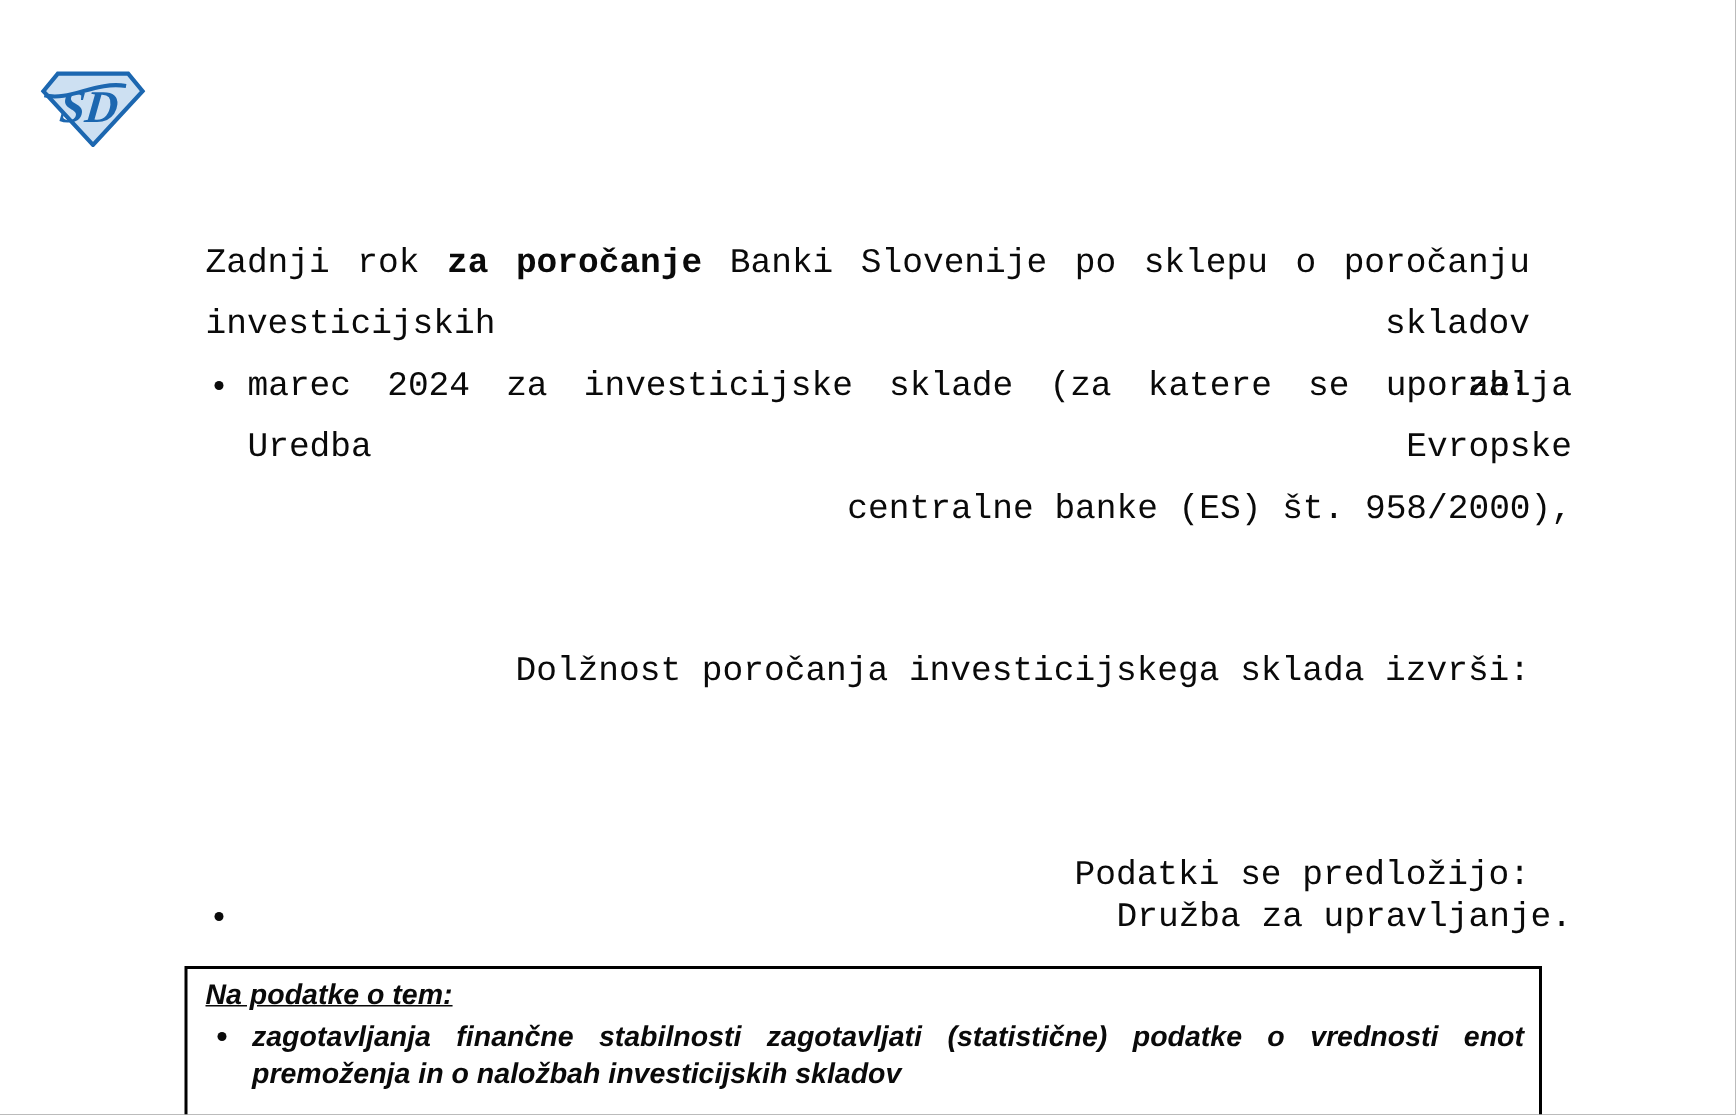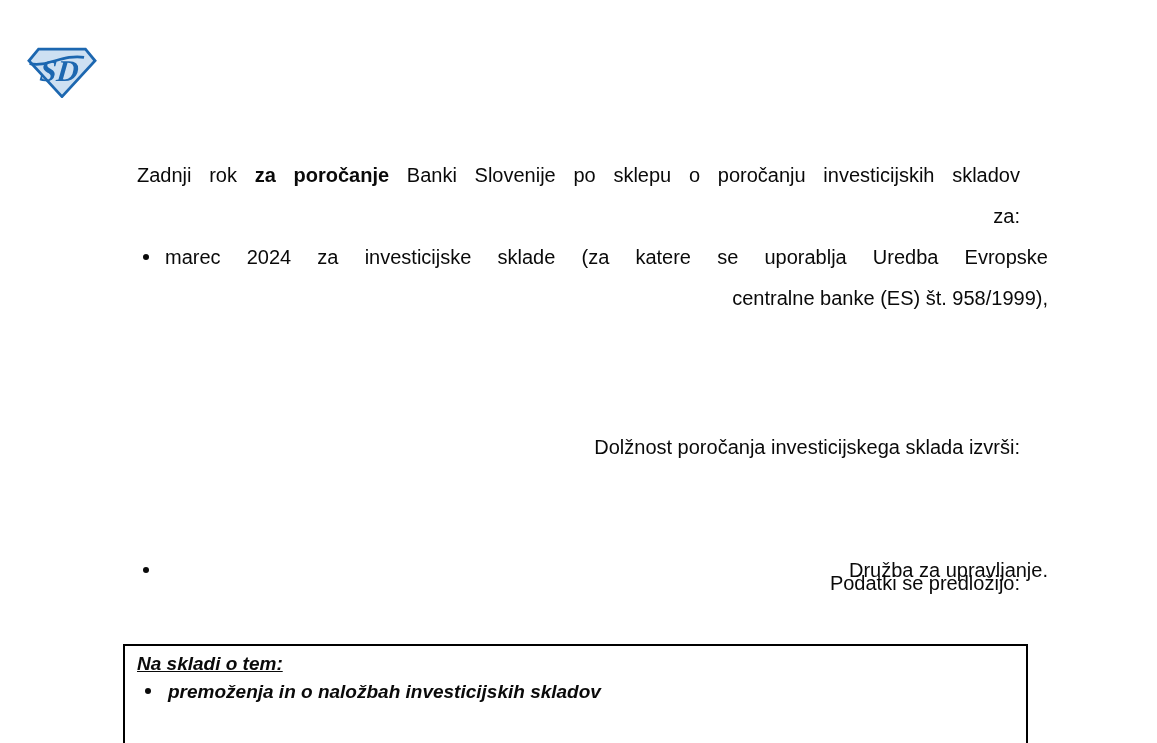--- a/index.html
+++ b/index.html
@@ -5,21 +5,21 @@
   html,body{margin:0;padding:0;background:#888;}
   .page{
     position:relative;
     width:1157px;height:743px;
     background:#ffffff;
     overflow:hidden;
     font-family:"Liberation Sans","DejaVu Sans",sans-serif;
     color:#0a0a0a;
   }
   .logo{position:absolute;left:27px;top:47px;width:70px;height:51px;}
-  .block{position:absolute;left:137px;width:883px;font-size:20px;line-height:41px;}
+  .block{position:absolute;left:137px;width:883px;font-size:23px;line-height:41px;font-family:Liberation Mono, monospace;}
   .line{min-height:41px;text-align:right;}
   .just{text-align:justify;text-align-last:justify;}
   .b{font-weight:bold;}
   .bullet{position:relative;padding-left:28px;}
   .bullet .dot{
     position:absolute;left:6px;top:17px;width:6px;height:6px;
     background:#0a0a0a;border-radius:50%;
   }
   .intro{top:155px;}
   .bul1{top:237px;}
@@ -56,37 +56,38 @@
   </svg>
 
   <div class="block intro">
     <div class="line just"><span>Zadnji rok</span> <span class="b">za poročanje</span> <span>Banki Slovenije po sklepu o poročanju investicijskih skladov</span></div>
     <div class="line">za:</div>
   </div>
 
   <div class="block bul1 bullet">
     <span class="dot"></span>
     <div class="line just">marec 2024 za investicijske sklade (za katere se uporablja Uredba Evropske</div>
-    <div class="line">centralne banke (ES) št. 958/1999),</div>
+    <div class="line">centralne banke (ES) št. 958/2000),</div>
   </div>
 
 
   <div class="block duty-b bullet">
     <span class="dot"></span>
     <div class="line">Družba za upravljanje.</div>
   </div>
   <div class="block duty-h">
     <div class="line">Dolžnost poročanja investicijskega sklada izvrši:</div>
   </div>
 
   <div class="block sub-h">
     <div class="line">Podatki se predložijo:</div>
   </div>
 
   <div class="infobox">
-    <div class="title">Na skladi o tem:</div>
+    <div class="title">Na podatke o tem:</div>
     <div class="bullet">
       <span class="dot"></span>
+      <div class="iline just">zagotavljanja finančne stabilnosti zagotavljati (statistične) podatke o vrednosti enot</div>
       <div class="iline">premoženja in o naložbah investicijskih skladov</div>
     </div>
   </div>
 
 </div>
 
 </body></html>

